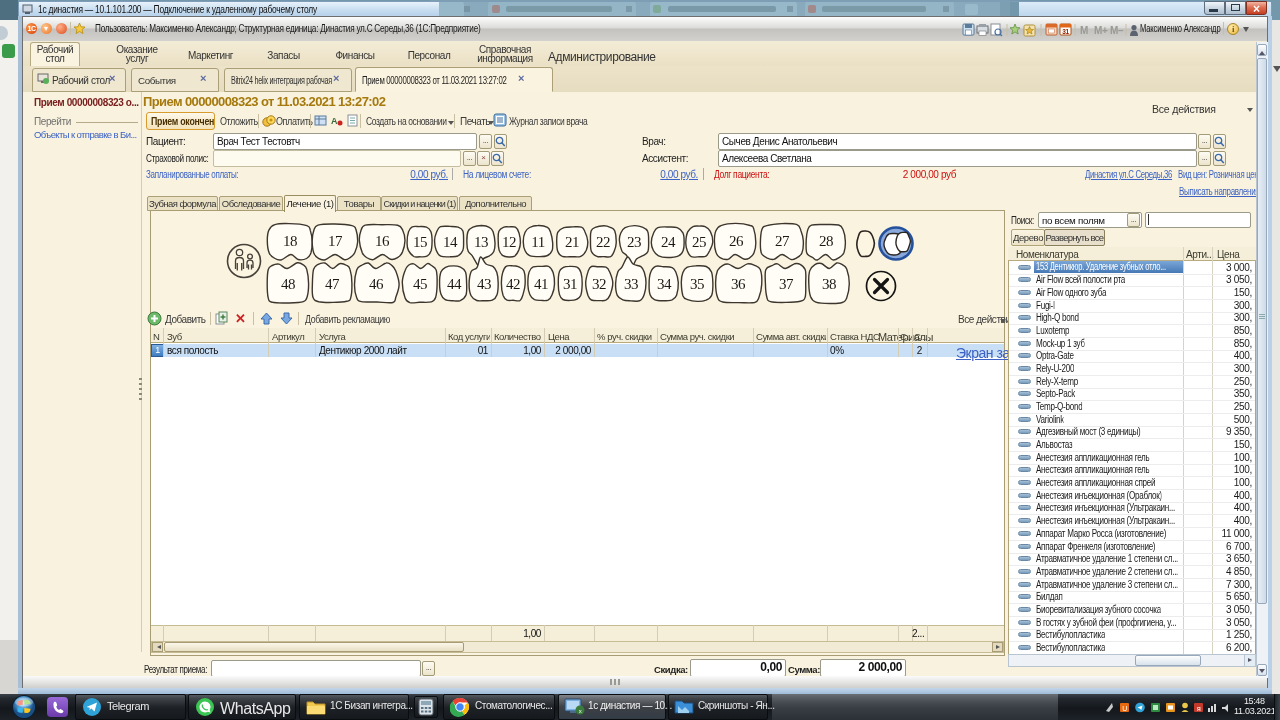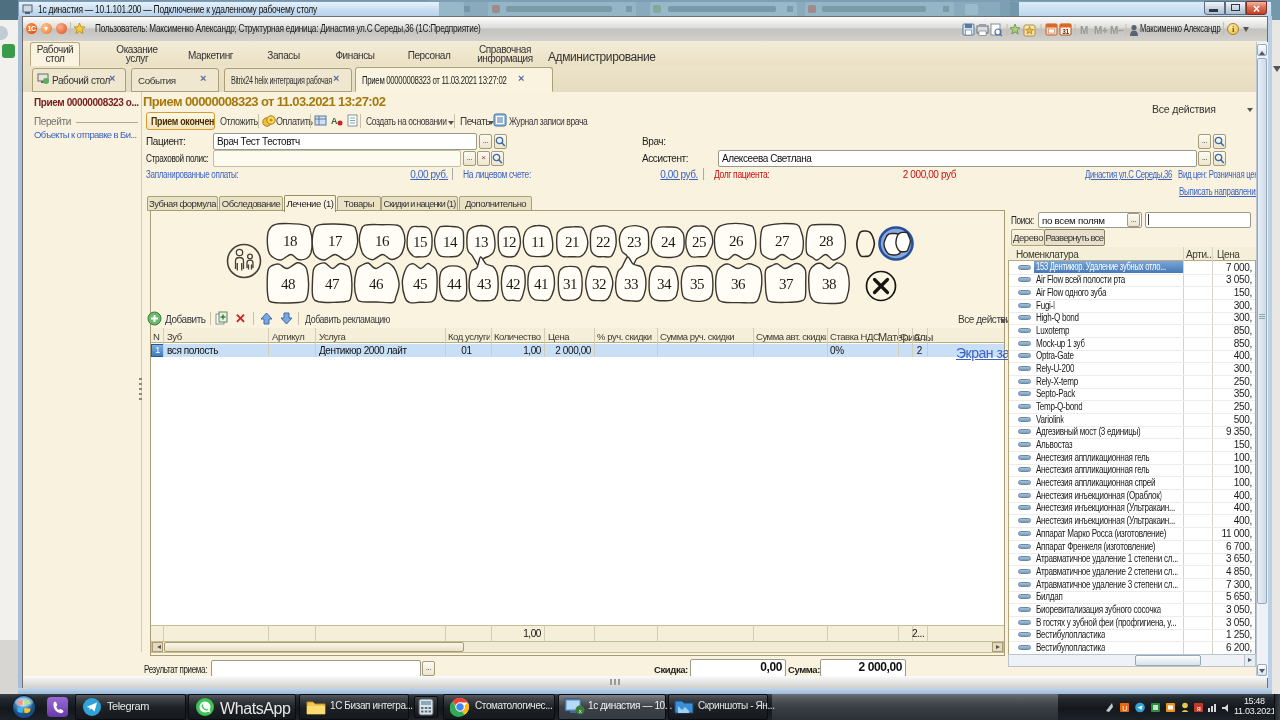--- a/index.html
+++ b/index.html
@@ -208,20 +208,21 @@
 <div class="ab" style="left:146px;top:136px;font-size:10px;color:#222">Пациент:</div>
 <div class="inp" style="left:213px;top:133px;width:264px;height:17px">Врач Тест Тестовтч</div>
 <div class="btn3" style="left:479px;top:134px">...</div>
 <div class="btn3" style="left:494px;top:134px">
       <svg width="11" height="12" style="display:block;margin:1px auto 0">
         <circle cx="4.5" cy="4.5" r="3.2" fill="none" stroke="#3a6aaa" stroke-width="1.3"></circle>
         <line x1="6.8" y1="6.8" x2="9.8" y2="10" stroke="#3a6aaa" stroke-width="1.5"></line>
       </svg>
     </div>
 <div class="ab" style="left:642px;top:136px;font-size:10px;color:#222">Врач:</div>
+<div class="inp" style="left:718px;top:133px;width:479px;height:17px">Сычев Денис Анатольевич</div>
 <div class="btn3" style="left:1198px;top:134px">...</div>
 <div class="btn3" style="left:1213px;top:134px">
       <svg width="11" height="12" style="display:block;margin:1px auto 0">
         <circle cx="4.5" cy="4.5" r="3.2" fill="none" stroke="#3a6aaa" stroke-width="1.3"></circle>
         <line x1="6.8" y1="6.8" x2="9.8" y2="10" stroke="#3a6aaa" stroke-width="1.5"></line>
       </svg>
     </div>
 
 <div class="ab" style="left:146px;top:153px;transform:scaleX(0.82);transform-origin:0 50%;color:#222">Страховой полис:</div>
 <div class="inp" style="left:213px;top:150px;width:248px;height:17px;background:#fdfaf0;border-color:#c5bda0"></div>
@@ -385,21 +386,21 @@
 <div class="ab" style="left:756px;top:331px;font-size:9.5px;letter-spacing:-0.45px;color:#3c3c30;width:70px;overflow:hidden;white-space:nowrap">Сумма авт. скидки</div>
 <div class="ab" style="left:830px;top:331px;font-size:9.5px;letter-spacing:-0.45px;color:#3c3c30;width:66px;overflow:hidden;white-space:nowrap">Ставка НДС</div>
 <div class="ab" style="left:900px;top:331px;font-size:9.5px;letter-spacing:-0.45px;color:#3c3c30">С...</div>
 <div class="ab" style="left:914px;top:331px;font-size:9.5px;letter-spacing:-0.45px;color:#3c3c30">С...</div>
 <div class="ab" style="left:878px;top:331px;font-size:11px;letter-spacing:-0.45px;color:#3c3c30">Материалы</div>
 
 <div class="ab" style="left:151px;top:344px;width:853px;height:13px;background:#c9dff6"></div>
 <div class="ab" style="left:151px;top:344px;width:13px;height:13px;background:linear-gradient(#7fb0e2,#3f7cc0);border:1px solid #2a5a94;color:#fff;font-size:9px;text-align:center;line-height:11px">1</div>
 <div class="ab" style="left:167px;top:345px;font-size:10px;color:#111">вся полость</div>
 <div class="ab" style="left:319px;top:345px;font-size:10px;color:#111">Дентикюр 2000 лайт</div>
-<div class="ab" style="left:445px;top:345px;width:43px;text-align:center;font-size:10px;color:#111">01</div>
+<div class="ab" style="left:445px;top:345px;width:43px;text-align:right;font-size:10px;color:#111">01</div>
 <div class="ab" style="left:494px;top:345px;width:47px;text-align:right;font-size:10px;color:#111">1,00</div>
 <div class="ab" style="left:544px;top:345px;width:47px;text-align:right;font-size:10px;color:#111">2 000,00</div>
 <div class="ab" style="left:830px;top:345px;font-size:10px;color:#111">0%</div>
 <div class="ab" style="left:912px;top:345px;width:10px;text-align:right;font-size:10px;color:#111">2</div>
 <div class="ab lnk" style="left:956px;top:345px;font-size:14px;letter-spacing:-0.5px;width:74px;overflow:hidden;white-space:nowrap"><u>Экран защитный ,0</u></div>
 
 <div class="ab" style="left:163px;top:328px;width:1px;height:29px;background:#d4ccb4"></div>
     <div class="ab" style="left:268px;top:328px;width:1px;height:29px;background:#d4ccb4"></div>
     <div class="ab" style="left:315px;top:328px;width:1px;height:29px;background:#d4ccb4"></div>
     <div class="ab" style="left:445px;top:328px;width:1px;height:29px;background:#d4ccb4"></div>
@@ -456,21 +457,21 @@
 <div class="ab" style="left:1008px;top:247px;width:248px;height:420px;background:#fff;border:1px solid #b0a478"></div>
 <div class="ab" style="left:1008px;top:247px;width:248px;height:14px;background:#f5eed8;border-bottom:1px solid #b8ab80"></div>
 <div class="ab" style="left:1016px;top:249px;font-size:10px;color:#3c3c30">Номенклатура</div>
 <div class="ab" style="left:1186px;top:249px;font-size:10px;color:#3c3c30">Арти...</div>
 <div class="ab" style="left:1217px;top:249px;font-size:10px;color:#3c3c30">Цена</div>
 <div class="ab" style="left:1183px;top:247px;width:1px;height:407px;background:#d8d2c0"></div>
 <div class="ab" style="left:1212px;top:247px;width:1px;height:407px;background:#d8d2c0"></div>
 <div class="rrow" style="top:260.5px">
       <span class="ricon"></span>
       <span class="rsel"><span class="rselt">153 Дентикюр. Удаление зубных отло...</span></span>
-      <span class="rprice">7 000,</span>
+      <span class="rprice">3 000,</span>
     </div>
     <div class="rrow" style="top:273.2px">
       <span class="ricon"></span>
       <span class="rtxt">Air Flow всей полости рта</span>
       <span class="rprice">3 050,</span>
     </div>
     <div class="rrow" style="top:285.9px">
       <span class="ricon"></span>
       <span class="rtxt">Air Flow одного зуба</span>
       <span class="rprice">150,</span>

